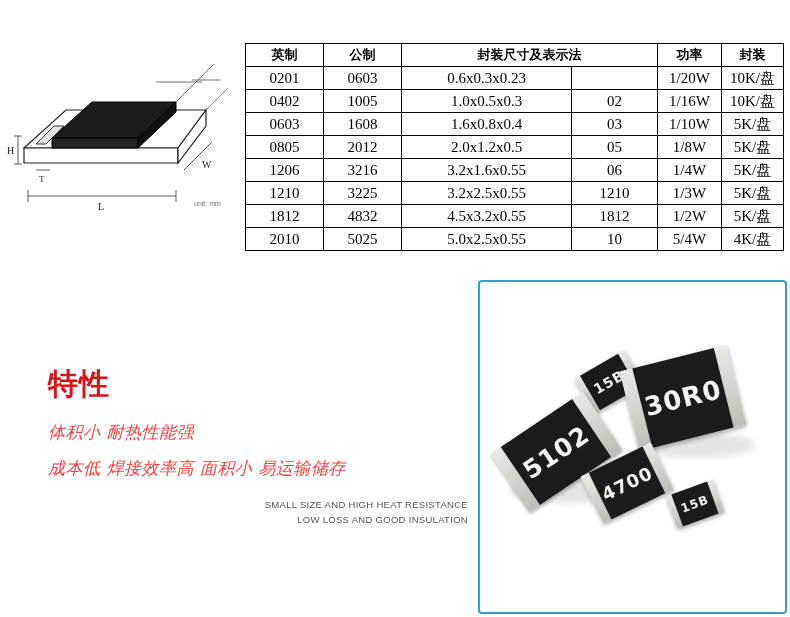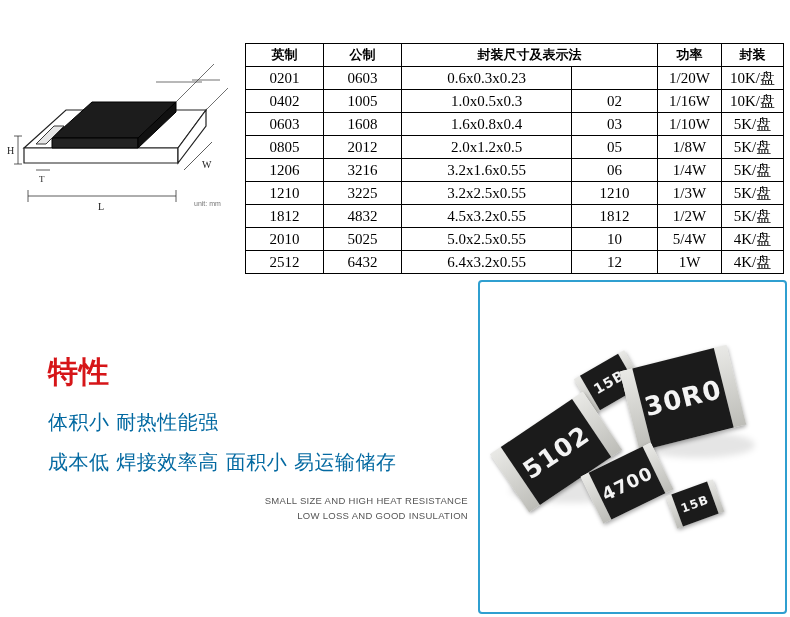--- a/index.html
+++ b/index.html
@@ -58,37 +58,38 @@
   .col-b { width: 78px; }
   .col-c { width: 170px; }
   .col-d { width: 86px; }
   .col-e { width: 64px; }
   .col-f { width: 62px; }
 
   
   #features {
     position: absolute;
     left: 48px;
-    top: 352px;
+    top: 364px;
     width: 420px;
   }
   #features-title {
     font-family: "DejaVu Sans", sans-serif;
     font-size: 30px;
     font-weight: bold;
     color: #d61518;
     margin: 0 0 16px 0;
     letter-spacing: 1px;
   }
   .feature-line {
     font-family: "DejaVu Sans", sans-serif;
-    font-size: 20px;
-    color: #0369a1;
+    font-size: 17px;
+    color: #ef4444;
     margin-bottom: 13px;
     letter-spacing: 0.5px;
+    font-style: italic;
   }
   #features-en {
     margin-top: 18px;
     text-align: right;
   }
   .feature-en-line {
     font-family: "Liberation Sans", sans-serif;
     font-size: 9.5px;
     color: #555;
     letter-spacing: 0.3px;
@@ -311,28 +312,20 @@
         <td>5K/盘</td>
       </tr>
       <tr>
         <td>2010</td>
         <td>5025</td>
         <td>5.0x2.5x0.55</td>
         <td>10</td>
         <td>5/4W</td>
         <td>4K/盘</td>
       </tr>
-      <tr>
-        <td>2512</td>
-        <td>6432</td>
-        <td>6.4x3.2x0.55</td>
-        <td>12</td>
-        <td>1W</td>
-        <td>4K/盘</td>
-      </tr>
     </tbody>
   </table>
 </div>
 
 <div id="features">
   <div id="features-title">特性</div>
   <div class="feature-line">体积小 耐热性能强</div>
   <div class="feature-line">成本低 焊接效率高 面积小 易运输储存</div>
   <div id="features-en">
     <div class="feature-en-line">Small size and high heat resistance</div>

